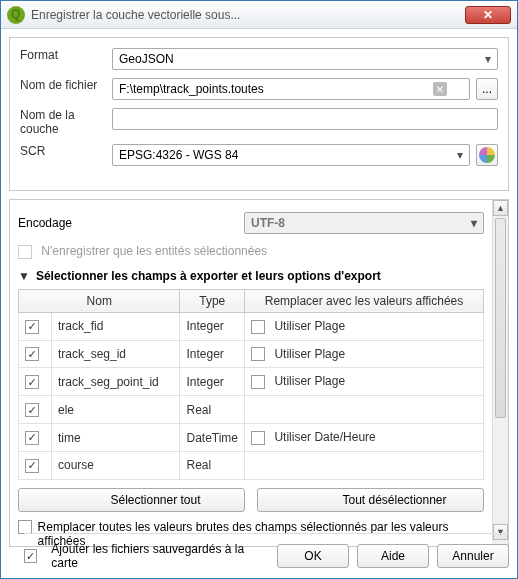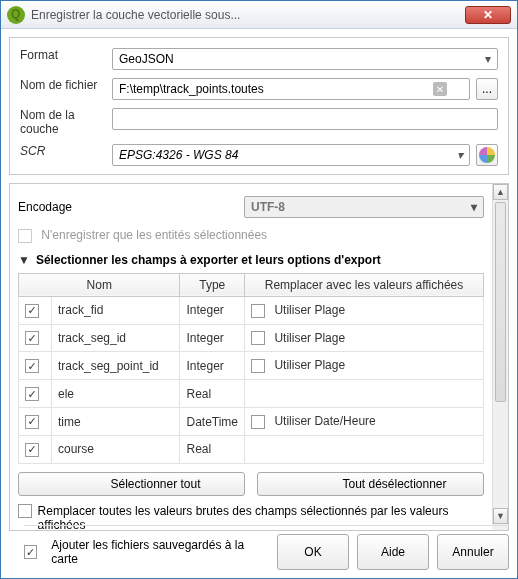--- a/index.html
+++ b/index.html
@@ -37,21 +37,21 @@
   .tbl { border:1px solid #c9c9c9; width:100%; border-collapse:collapse; }
   .tbl th { background:linear-gradient(#fcfcfc,#f0f0f0); border:1px solid #c9c9c9; padding:4px 6px; font-weight:normal; color:#333; }
   .tbl td { border:1px solid #e2e2e2; padding:6px 6px; color:#333; background:#fff;}
   .tbl td.first { width:26px; text-align:center;}
   .tbl td.type { width:60px;}
   .btnrow { display:flex; gap:12px; margin-top:8px; }
   .flatbtn { flex:1; height:24px; border:1px solid #aaa; border-radius:3px; background:linear-gradient(#fefefe,#ececec); display:flex; align-items:center; justify-content:center;padding-left:48px; }
   .bottom-opt { margin-top:8px; display:flex; justify-content:center; }
   .footer { position:absolute; left:23px; right:8px; bottom:8px; display:flex; align-items:center; gap:8px; border-top:1px solid #ddd; padding-top:8px;}
   .footer .spacer { flex:1; }
-  .btn { min-width:72px; height:36px; border:1px solid #aaa; border-radius:3px; background:linear-gradient(#fefefe,#ececec); display:flex; align-items:center; justify-content:center; }
+  .btn { min-width:72px; height:24px; border:1px solid #aaa; border-radius:3px; background:linear-gradient(#fefefe,#ececec); display:flex; align-items:center; justify-content:center; }
   .scroll-panel .sb-gap { position:absolute; right:0; bottom:0; height:6px; width:16px; background:#f0f0f0;}
 </style>
 </head>
 <body>
 
 <div class="window">
   <div class="titlebar">
     <div class="titlebar-icon"></div>
     <div class="titlebar-text">Enregistrer la couche vectorielle sous...</div>
     <div class="close-btn">
@@ -78,21 +78,21 @@
         <div class="sqbtn">
             <span>...</span>
           </div>
       </div>
       <div class="row">
         <label class="left">Nom de la couche</label>
         <div class="textin">
           <span></span>
         </div>
       </div>
-      <div class="row" style="margin-bottom:0;font-style:italic;">
+      <div class="row" style="margin-bottom:16px;">
         <label class="left">SCR</label>
         <div class="combo">
           <span>EPSG:4326 - WGS 84</span>
           <span class="arrow">▾</span>
         </div>
         <div class="sqbtn">
             <div class="scr-icon"></div>
           </div>
       </div>
     </div>

